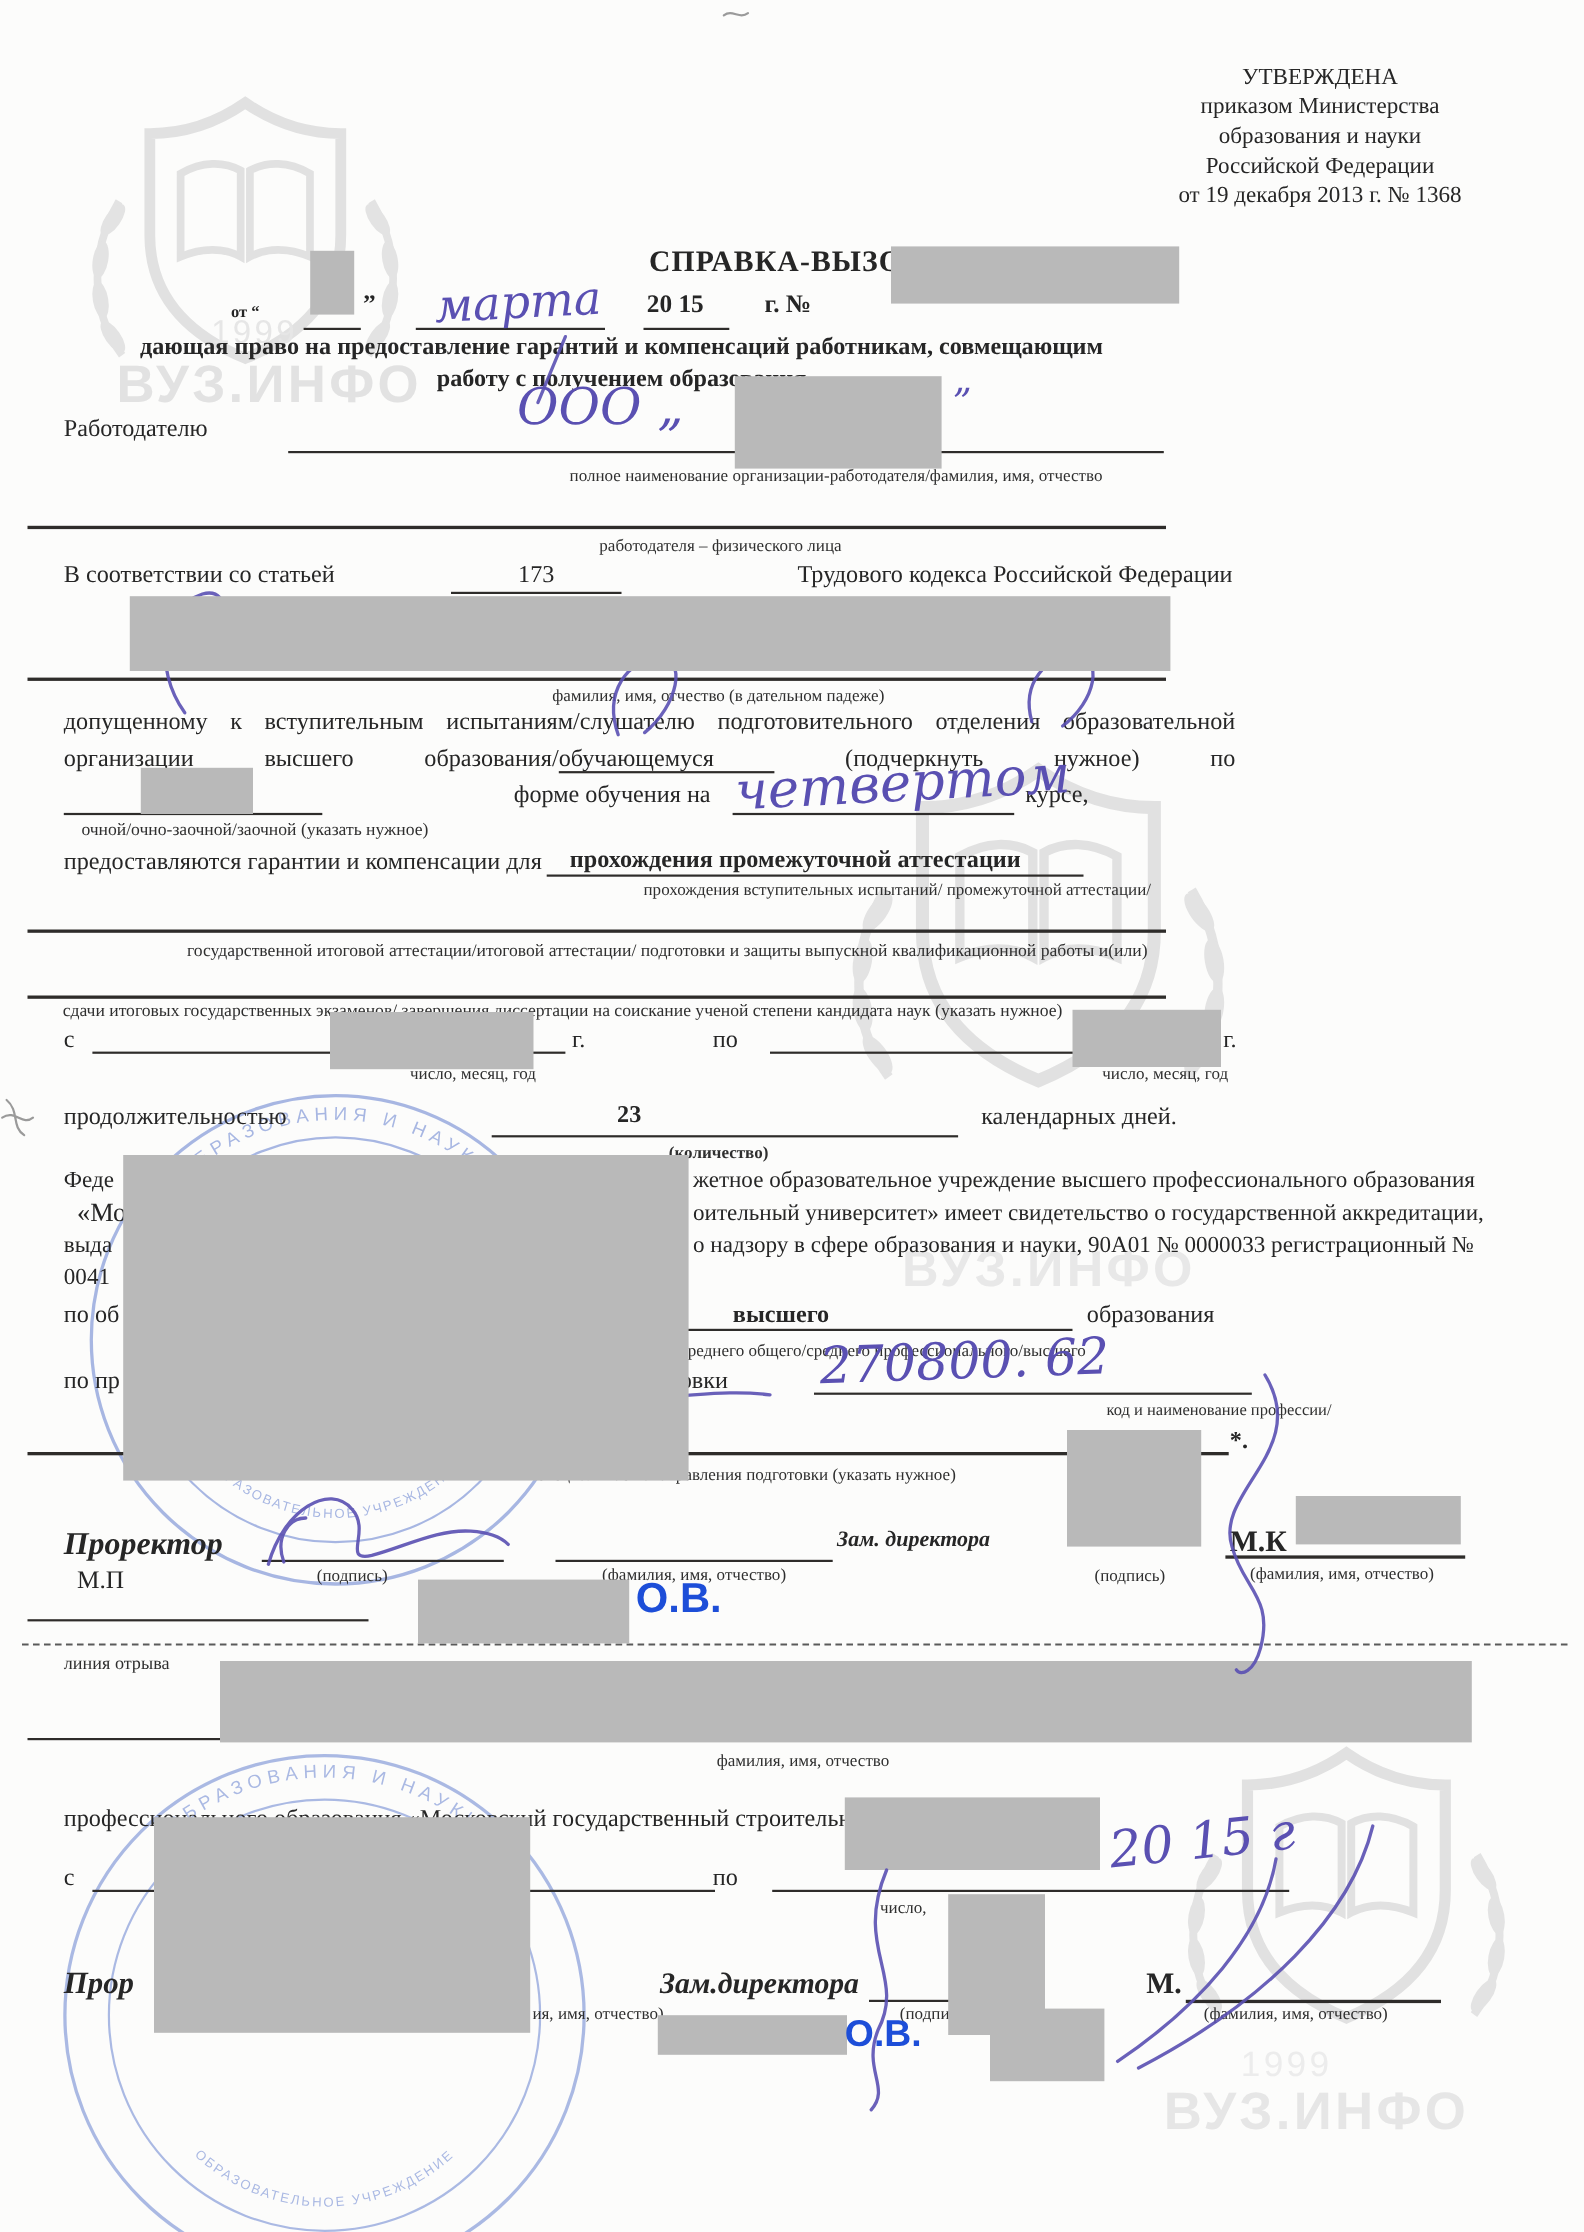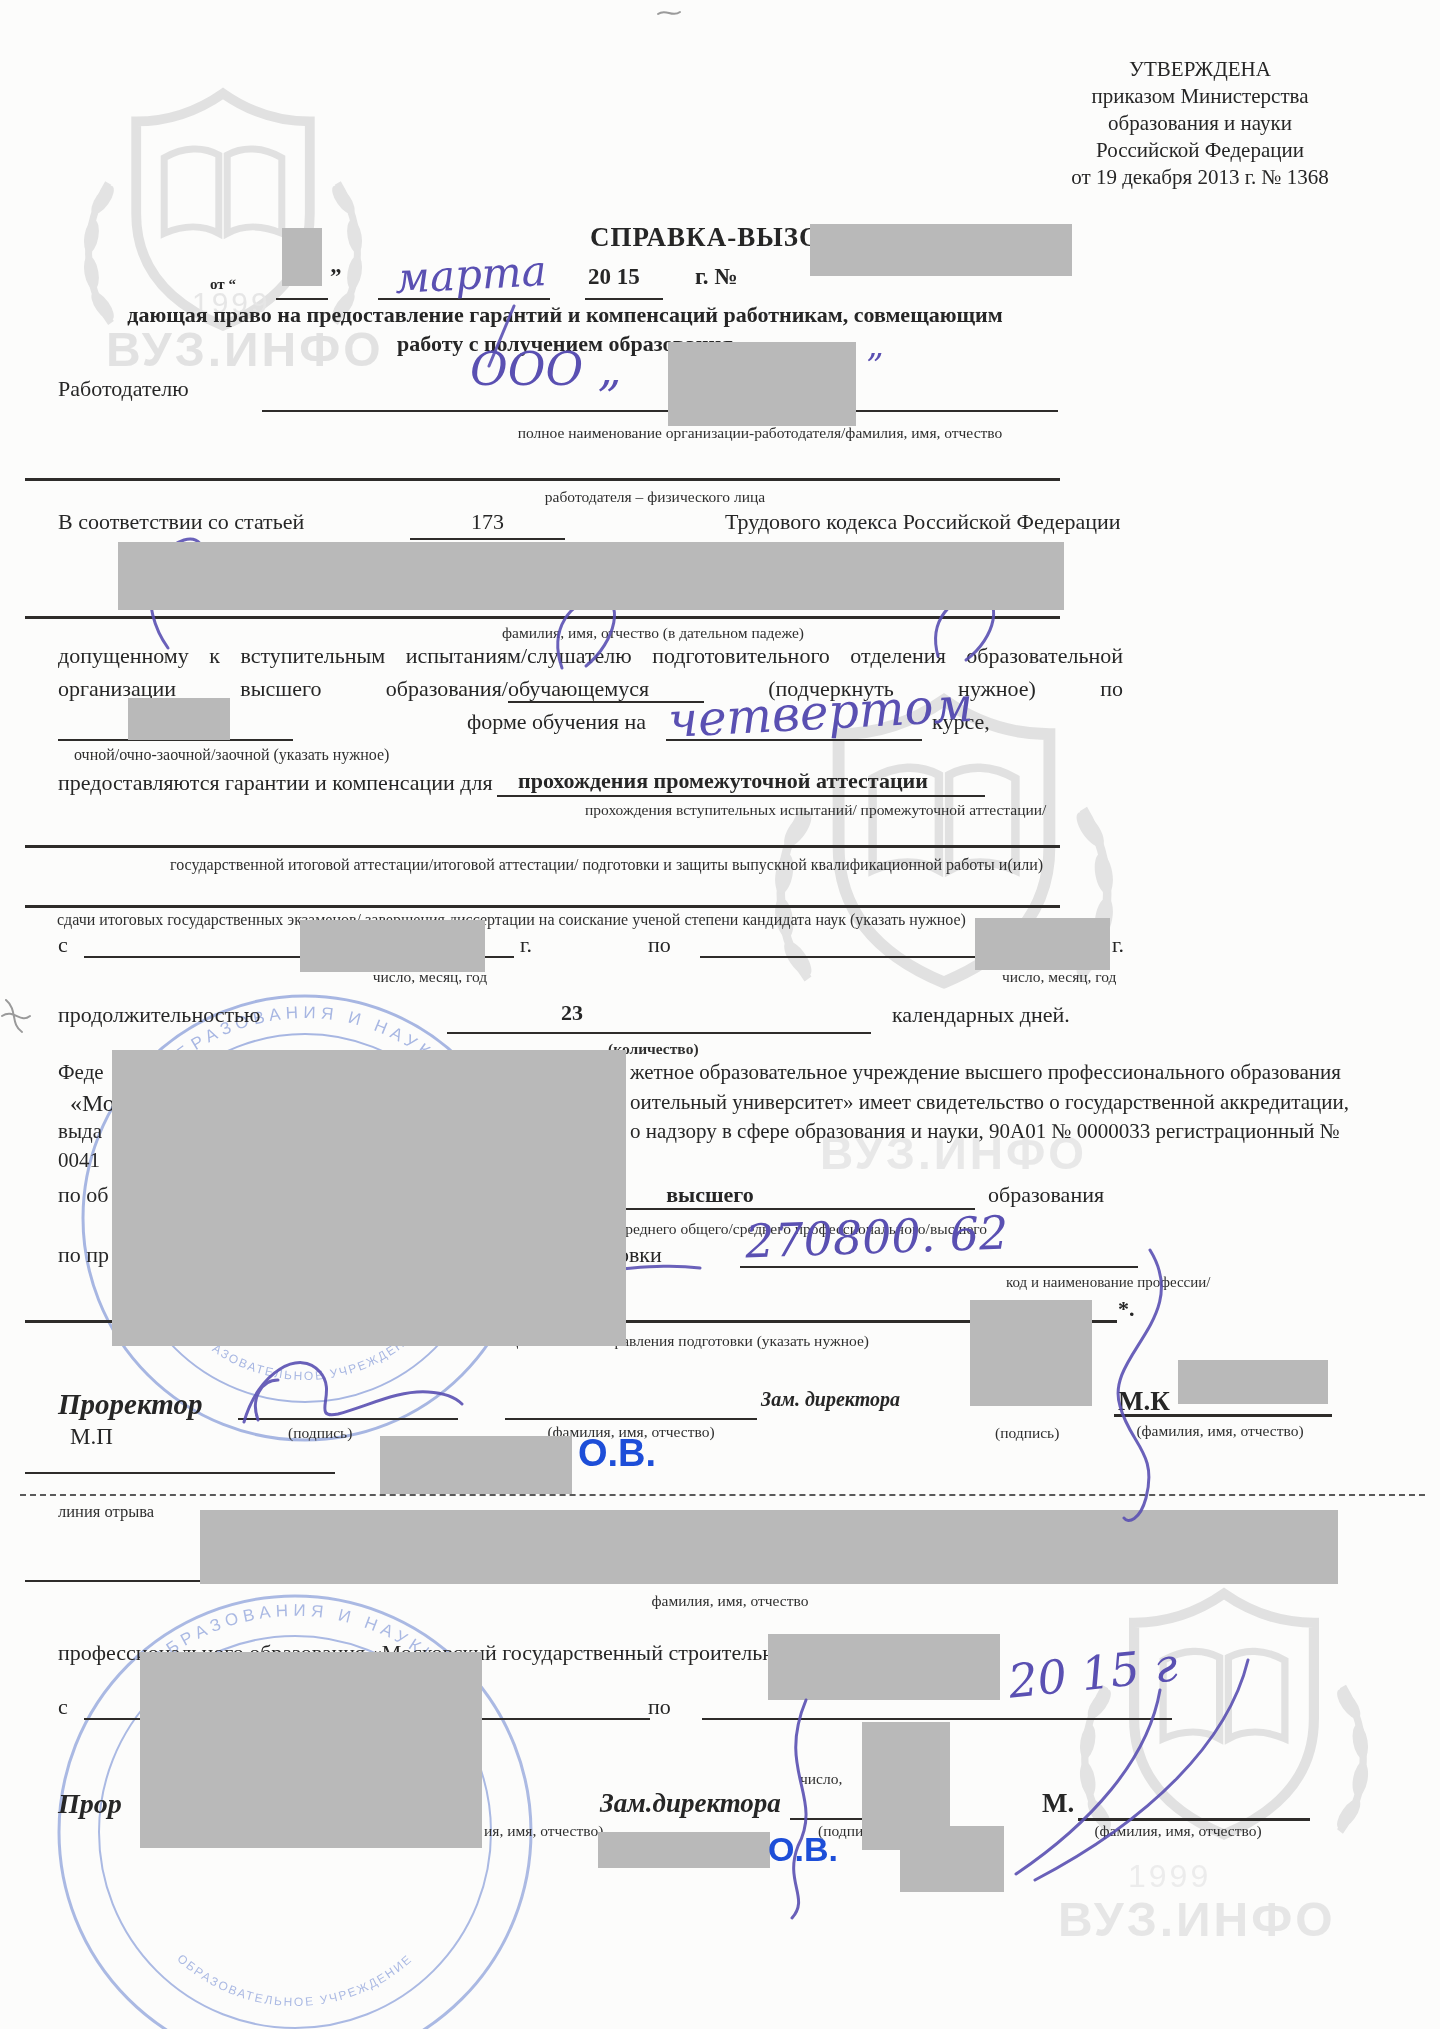--- a/index.html
+++ b/index.html
@@ -214,21 +214,21 @@
   <div class="t c ctr" style="left:600px;top:1592px;width:260px;">фамилия, имя, отчество</div>
 
   <div class="t" style="left:58px;top:1640px;">профессионального образования «Московский государственный строительный университет»</div>
 
   <div class="t" style="left:58px;top:1694px;">с</div>
   <div class="ln" style="left:84px;top:1718px;width:566px;"></div>
   <div class="t" style="left:648px;top:1694px;">по</div>
   <div class="ln" style="left:702px;top:1718px;width:470px;"></div>
   <div class="box" style="left:768px;top:1634px;width:232px;height:66px;"></div>
   <div class="hw" style="left:1008px;top:1646px;font-size:46px;transform:rotate(-6deg);">20 15 г</div>
-  <div class="t c" style="left:800px;top:1726px;margin-top:44px;">число,</div>
+  <div class="t c" style="left:800px;top:1726px;">число,</div>
   <div class="box" style="left:862px;top:1722px;width:88px;height:128px;"></div>
   <div class="box" style="left:140px;top:1652px;width:342px;height:196px;"></div>
 
   <div class="t bi" style="left:58px;top:1788px;font-size:28px;">Прор</div>
   <div class="t c" style="left:484px;top:1822px;">ия, имя, отчество)</div>
   <div class="t bi" style="left:600px;top:1788px;font-size:27px;">Зам.директора</div>
   <div class="ln" style="left:790px;top:1818px;width:142px;"></div>
   <div class="t c" style="left:818px;top:1822px;">(подпись)</div>
   <div class="box" style="left:598px;top:1832px;width:172px;height:36px;"></div>
   <div class="sn" style="left:768px;top:1830px;font-size:34px;">О.В.</div>

